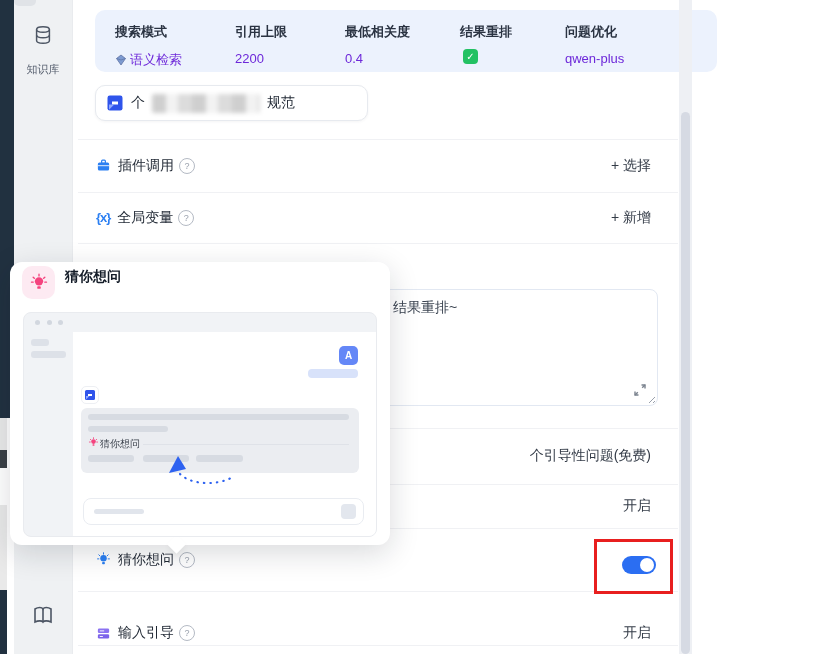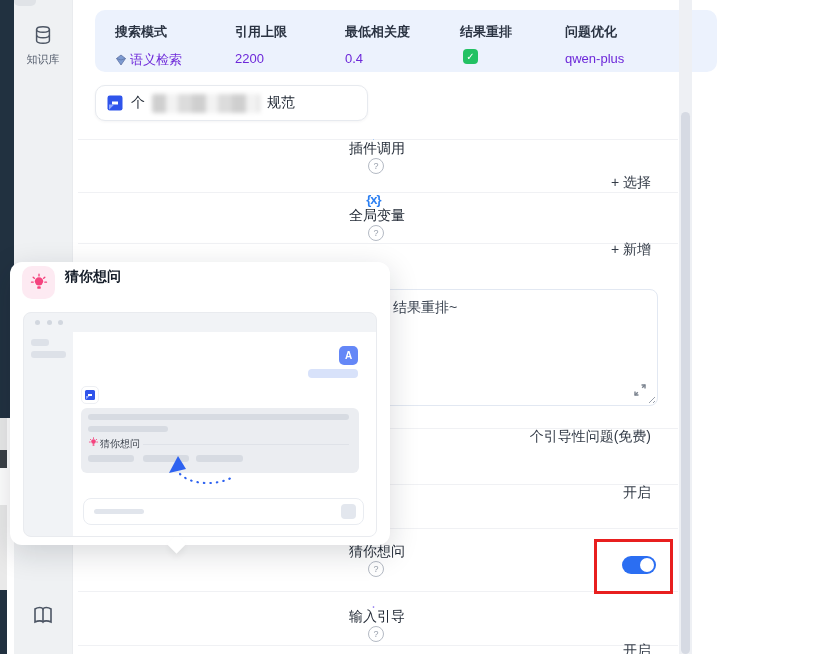--- a/index.html
+++ b/index.html
@@ -12,21 +12,21 @@
   .edge-seg1{left:0;top:418px;width:7px;height:32px;background:#e9e9e9;}
   .edge-seg2{left:0;top:450px;width:7px;height:18px;background:#3a3f45;}
   .edge-seg3{left:0;top:468px;width:7px;height:37px;background:#ffffff;}
   .edge-seg4{left:0;top:505px;width:7px;height:85px;background:#e9e9e9;}
   .edge-seg5{left:0;top:590px;width:7px;height:64px;background:#213140;}
 
   
   .sidebar{left:14px;top:0;width:58px;height:654px;background:#eff1f3;}
   .side-cut{left:4px;top:0;width:22px;height:6px;background:#e0e3e7;border-radius:0 0 5px 5px;}
   .side-item{position:absolute;left:0;width:58px;text-align:center;color:#4d5664;}
-  .side-item .lbl{display:block;font-size:11px;margin-top:2px;color:#565f6e;}
+  .side-item .lbl{display:block;font-size:11px;margin-top:12px;color:#565f6e;}
   .book-btn{position:absolute;left:17px;top:604px;width:24px;height:34px;}
 
   
   .panel{left:72px;top:0;width:606px;height:654px;background:#ffffff;border-left:1px solid #e9ebee;}
   .divider{position:absolute;left:78px;width:600px;height:1px;background:#f0f1f4;}
 
   
   .stable{left:95px;top:10px;width:580px;height:62px;background:#ecf2fd;border-radius:10px;padding-left:42px;}
   .t-col{position:absolute;top:0;height:62px;}
   .t-head{position:absolute;top:13px;font-size:13px;font-weight:700;color:#2a3342;white-space:nowrap;}
@@ -36,21 +36,21 @@
 
   
   .dcard{left:95px;top:85px;width:273px;height:36px;background:#fff;border:1px solid #e7eaef;border-radius:10px;
     box-shadow:0 1px 3px rgba(30,40,60,.05);display:flex;align-items:center;padding:0 10px;box-sizing:border-box;gap:7px;}
   .dcard .nm{font-size:14px;color:#1f2733;}
   .blurpatch{width:108px;height:19px;border-radius:2px;filter:blur(2px);
     background:repeating-linear-gradient(90deg,#cfcfcf 0 14px,#f2f2f2 14px 26px,#dcdcdc 26px 40px);}
 
   
   .srow{position:absolute;left:78px;width:600px;display:flex;align-items:center;box-sizing:border-box;
-    padding-left:18px;padding-right:27px;flex-direction:column;}
+    padding-left:18px;padding-right:27px;}
   .srow .lab{font-size:14px;color:#1f2733;margin-left:7px;}
   .srow .val{margin-left:auto;font-size:14px;color:#333b47;white-space:nowrap;}
   .help{display:inline-block;width:14px;height:14px;border:1px solid #b4bac4;border-radius:50%;
     color:#9aa1ad;font-size:9px;line-height:14px;text-align:center;margin-left:5px;flex:none;}
   .varglyph{color:#2b7ff2;font-weight:700;font-size:13px;letter-spacing:-1px;}
 
   
   .txa{left:95px;top:289px;width:563px;height:117px;background:#fff;border:1px solid #e2e8f2;border-radius:8px;box-sizing:border-box;}
   .txa .content{position:absolute;left:297px;top:9px;font-size:14px;color:#3a4350;}
   .txa .expand{position:absolute;right:10px;bottom:8px;}

